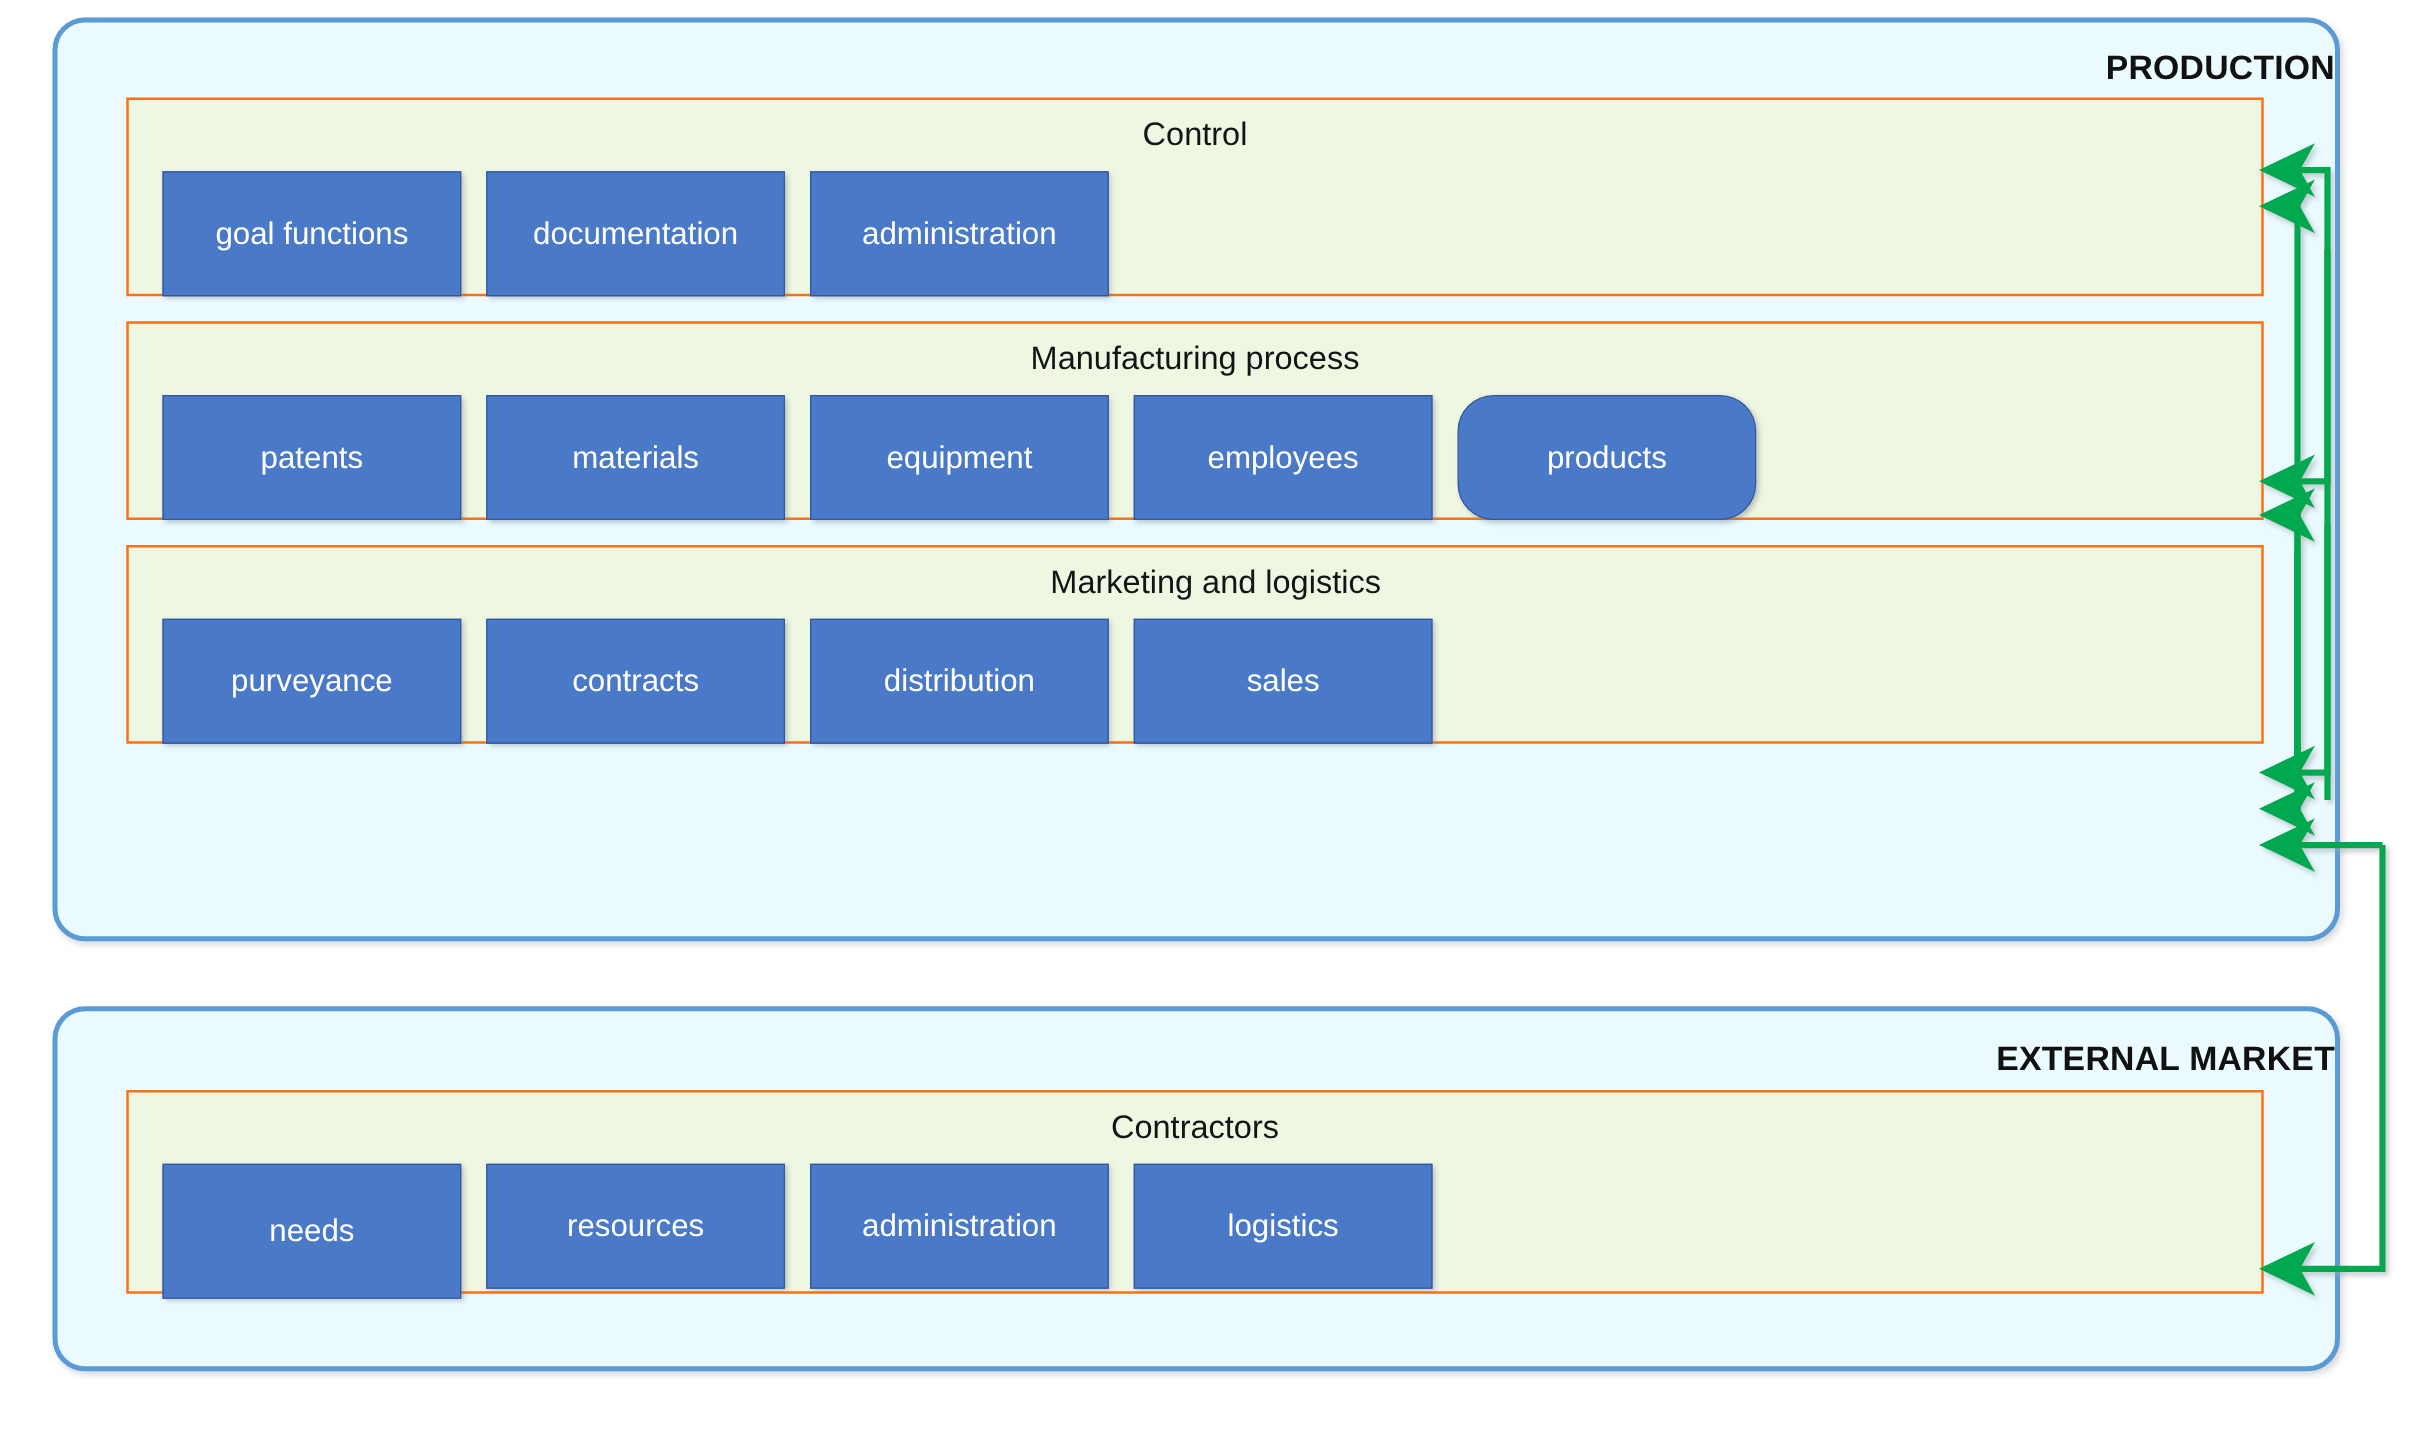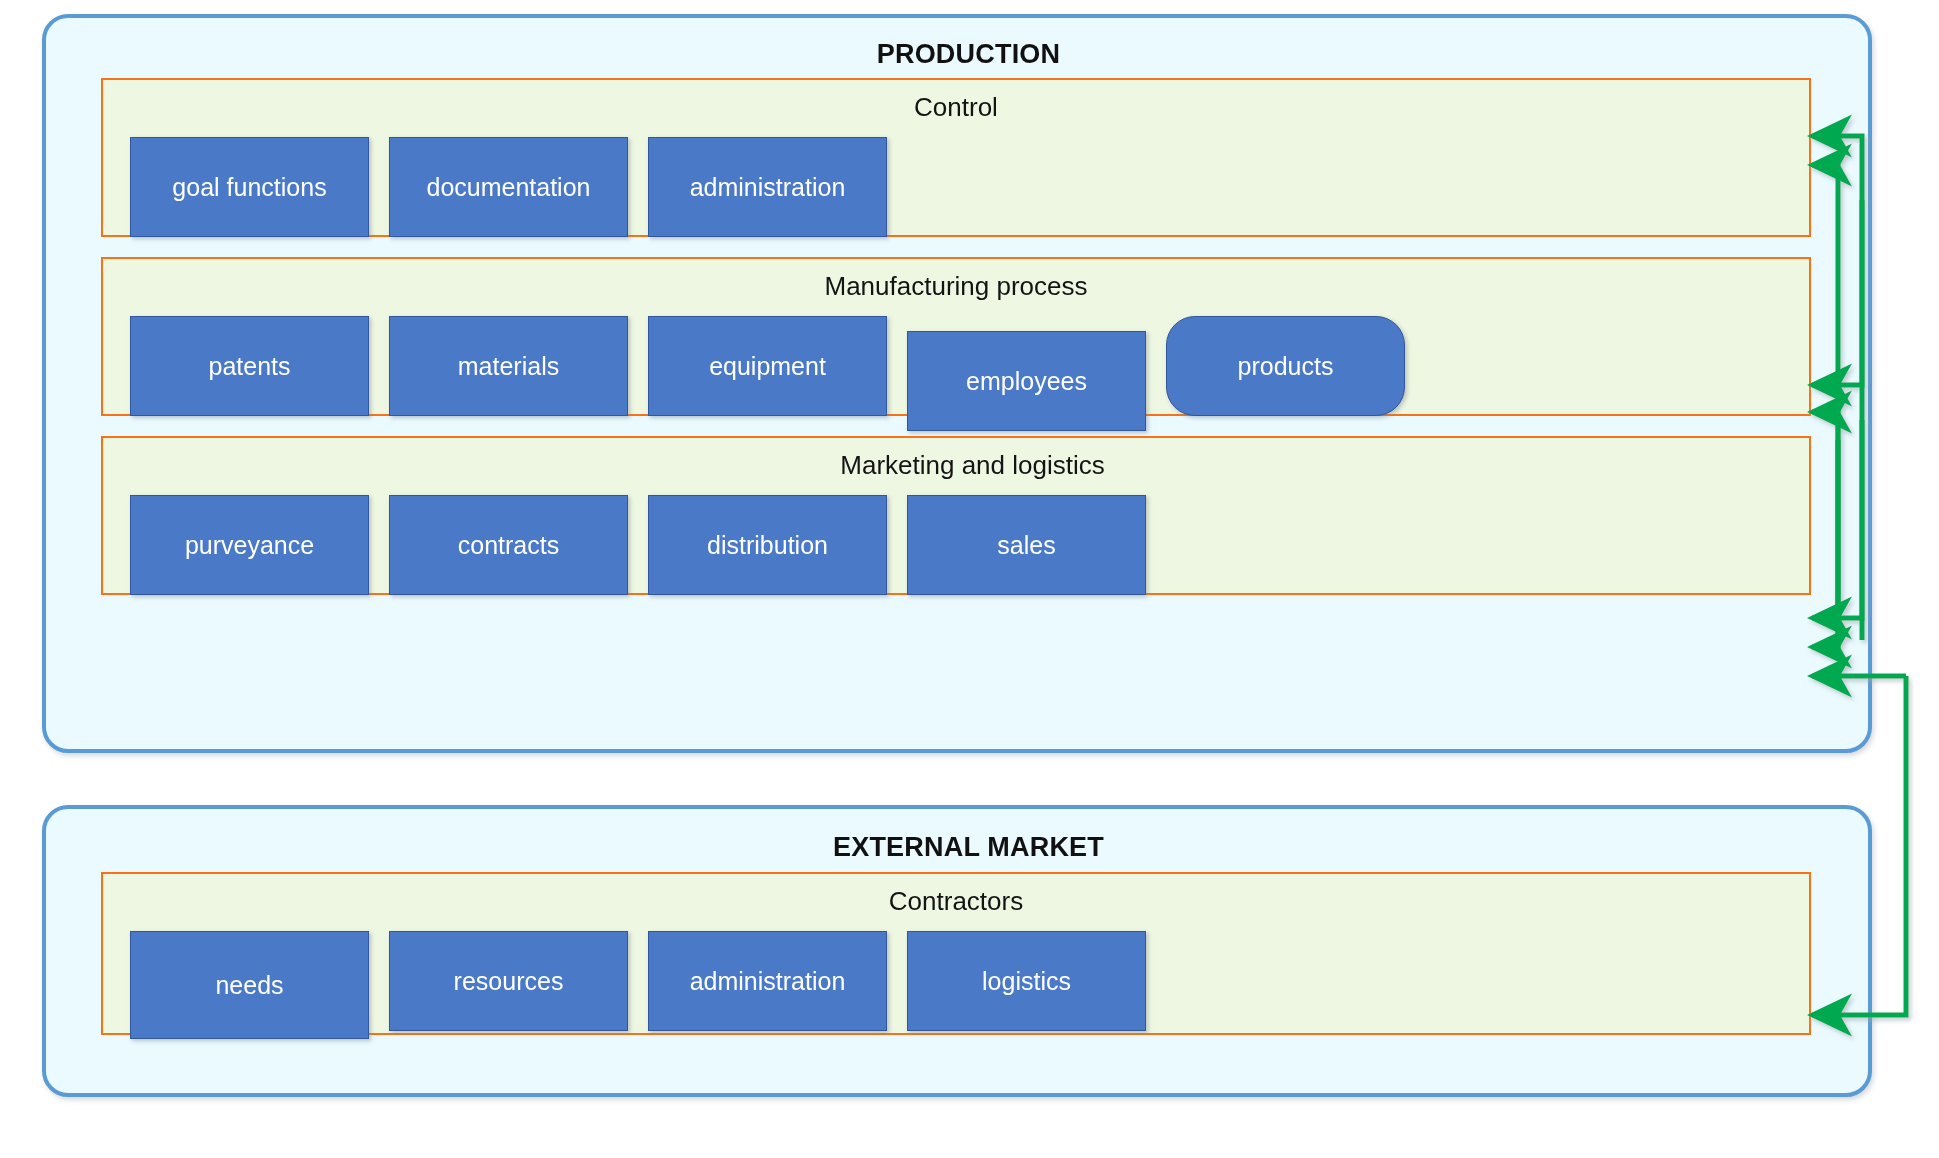--- a/index.html
+++ b/index.html
@@ -24,21 +24,21 @@
     background: #eafaff;
     border: 4px solid #5b9bd5;
     border-radius: 26px;
     box-sizing: border-box;
     box-shadow: 2px 3px 5px rgba(140,150,160,0.35);
   }
   .zone-title {
     position: absolute;
     left: 0;
     right: 0;
-    text-align: center;
+    text-align: right;
     font-weight: bold;
     font-size: 27px;
     color: #111111;
     letter-spacing: 0.2px;
     margin-left: 23px;
   }
 
   
   .panel {
     position: absolute;
@@ -94,21 +94,21 @@
       <div class="item" style="left:27px; top:57px; width:239px; height:100px;">goal functions</div>
       <div class="item" style="left:286px; top:57px; width:239px; height:100px;">documentation</div>
       <div class="item" style="left:545px; top:57px; width:239px; height:100px;">administration</div>
     </div>
 
     <div class="panel" style="left:55px; top:239px; width:1710px; height:159px;">
       <div class="panel-title" style="top:12px;">Manufacturing process</div>
       <div class="item" style="left:27px; top:57px; width:239px; height:100px;">patents</div>
       <div class="item" style="left:286px; top:57px; width:239px; height:100px;">materials</div>
       <div class="item" style="left:545px; top:57px; width:239px; height:100px;">equipment</div>
-      <div class="item" style="left:804px; top:72px; width:239px; height:100px;">employees</div>
+      <div class="item" style="left:804px; top:57px; width:239px; height:100px;">employees</div>
       <div class="item" style="left:1063px; top:57px; width:239px; height:100px;border-radius:29px;">products</div>
     </div>
 
     <div class="panel" style="left:55px; top:418px; width:1710px; height:159px;">
       <div class="panel-title" style="top:12px;padding-left:33px;">Marketing and logistics</div>
       <div class="item" style="left:27px; top:57px; width:239px; height:100px;">purveyance</div>
       <div class="item" style="left:545px; top:57px; width:239px; height:100px;">distribution</div>
       <div class="item" style="left:286px; top:57px; width:239px; height:100px;">contracts</div>
       <div class="item" style="left:804px; top:57px; width:239px; height:100px;">sales</div>
     </div>

